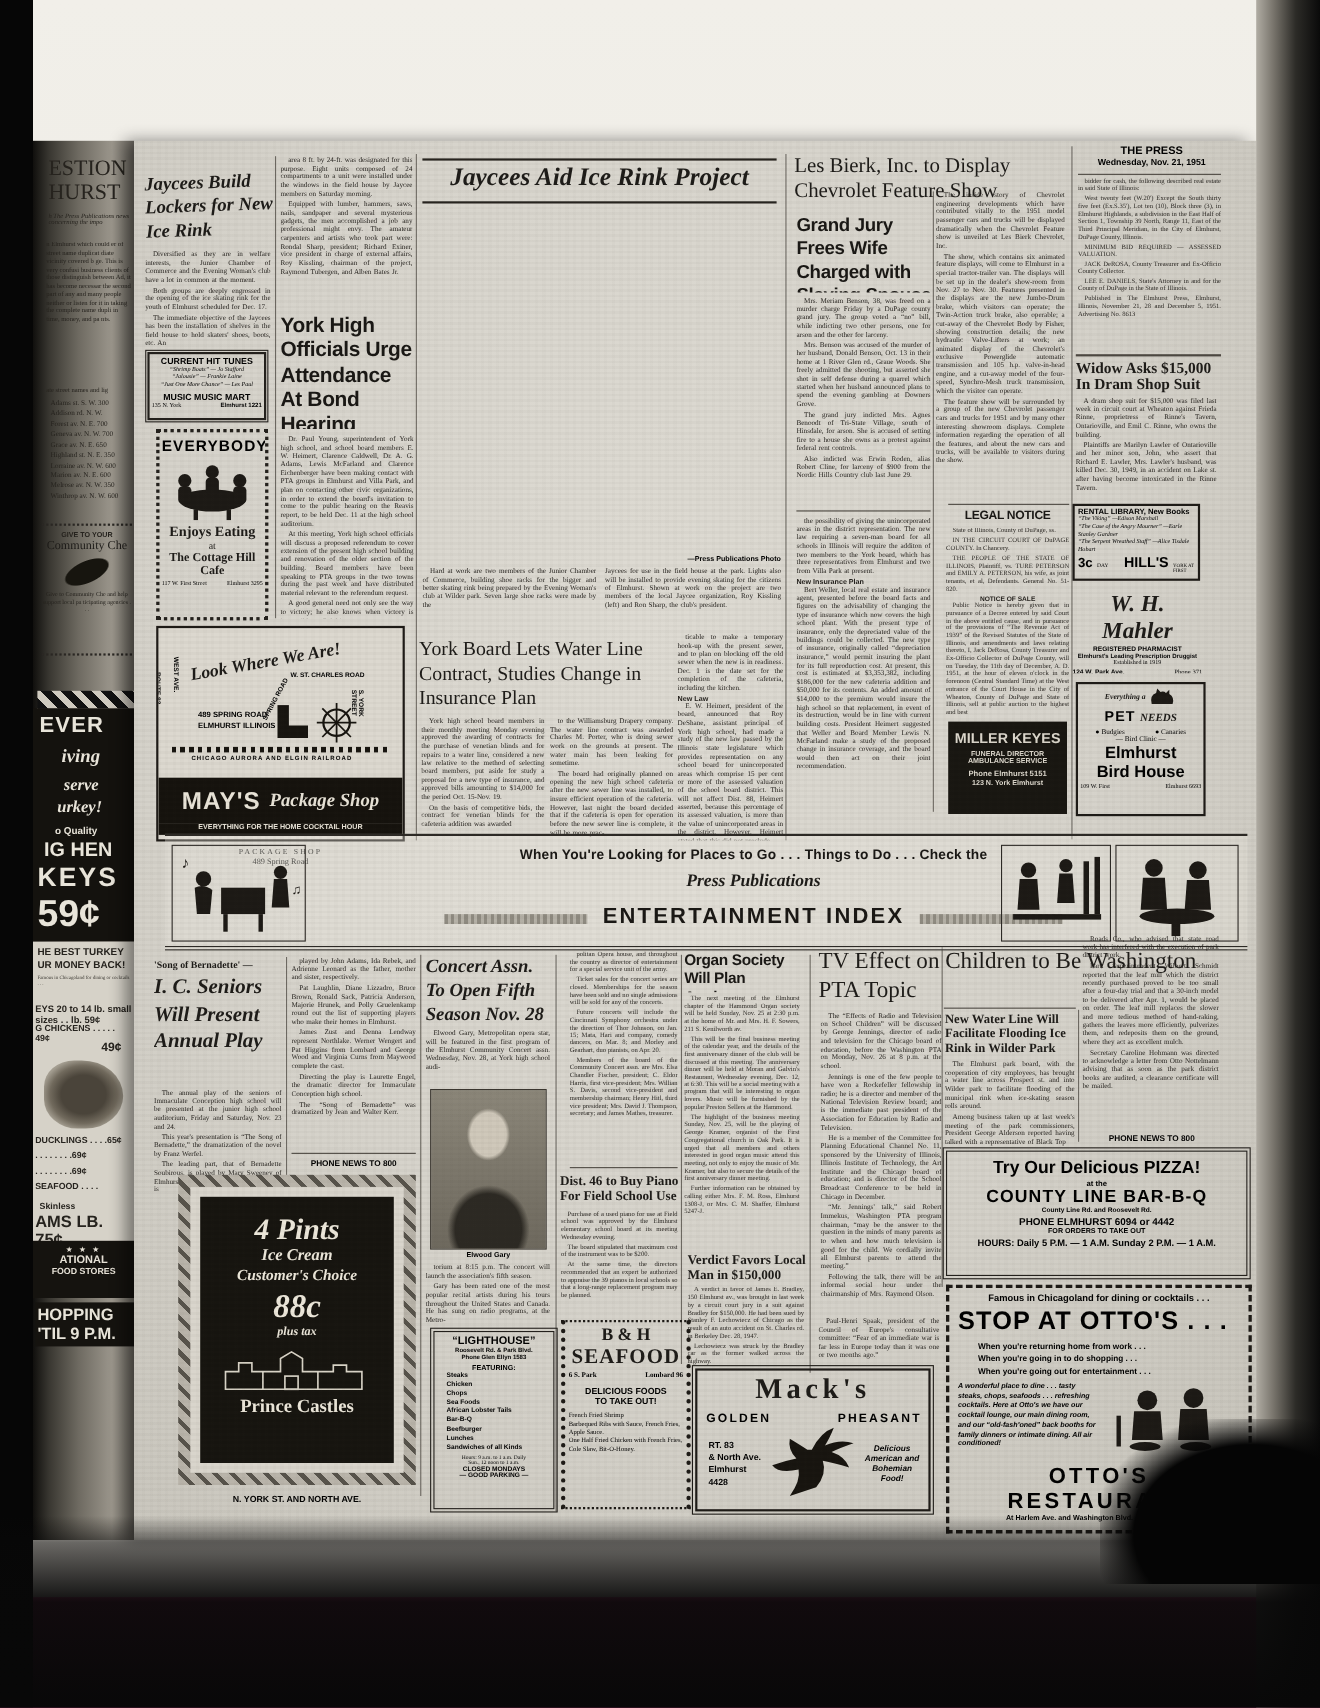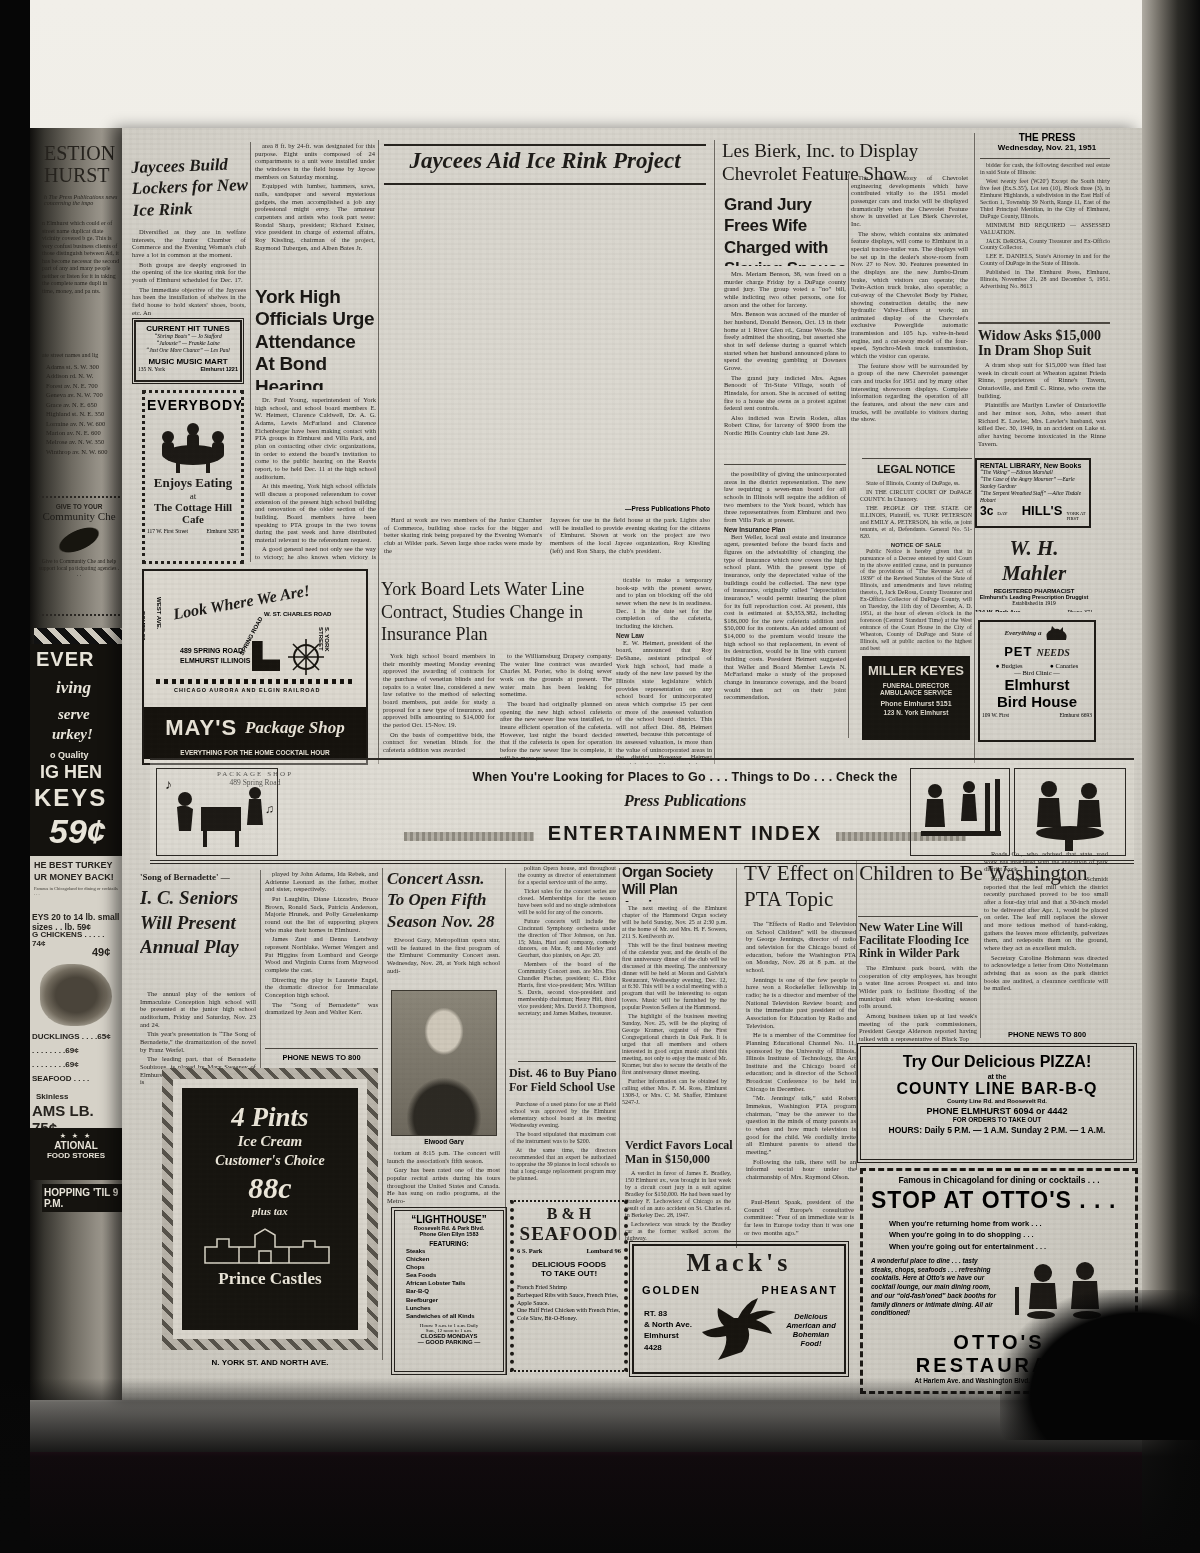--- a/index.html
+++ b/index.html
@@ -70,58 +70,58 @@
         <p>Addison rd. N. W.</p>
         <p>Forest av. N. E. 700</p>
         <p>Geneva av. N. W. 700</p>
         <p>Grace av. N. E. 650</p>
         <p>Highland st. N. E. 350</p>
         <p>Lorraine av. N. W. 600</p>
         <p>Marion av. N. E. 600</p>
         <p>Melrose av. N. W. 350</p>
         <p>Winthrop av. N. W. 600</p>
       </div>
-    <div class="stx" style="left:8px;top:368px;width:82px;height:120px;border-top:2px dotted #2a2723;border-bottom:2px dotted #2a2723;text-align:center;padding-top:5px">
+    <div class="stx" style="left:8px;top:348px;width:82px;height:120px;border-top:2px dotted #2a2723;border-bottom:2px dotted #2a2723;text-align:center;padding-top:5px">
       <div class="sansb" style="font-size:6.5px">GIVE TO YOUR</div>
       <div class="hl-ro" style="font-size:11px">Community Che</div>
       <div style="width:52px;height:24px;margin:6px auto;background:radial-gradient(ellipse at 50% 50%,#17150f 0 55%,transparent 60%);transform:rotate(-24deg)"></div>
       <div style="font-size:5.5px;line-height:1.2">Give to Community Che and help support local pa ticipating agencies . . .</div>
     </div>
     <div class="hazard" style="position:absolute;left:4px;top:500px;width:88px;height:16px"></div>
     <div style="position:absolute;left:0;top:516px;width:92px;height:212px;background:#14120e">
       <div class="stx-w" style="left:6px;top:4px;font-size:20px;letter-spacing:1px">EVER</div>
       <div class="stx-w" style="left:26px;top:34px;font-size:17px;font-family:'Liberation Serif',serif;font-style:italic">iving</div>
       <div class="stx-w" style="left:28px;top:62px;font-size:15px;font-family:'Liberation Serif',serif;font-style:italic">serve</div>
       <div class="stx-w" style="left:22px;top:82px;font-size:15px;font-family:'Liberation Serif',serif;font-style:italic">urkey!</div>
       <div class="stx-w" style="left:20px;top:106px;font-size:9px">o Quality</div>
       <div class="stx-w" style="left:10px;top:118px;font-size:18px">IG HEN</div>
       <div class="stx-w" style="left:4px;top:140px;font-size:24px;letter-spacing:2px">KEYS</div>
-      <div class="stx-w" style="left:19px;top:168px;font-size:34px;font-style:italic">59¢</div>
+      <div class="stx-w" style="left:4px;top:168px;font-size:34px;">59¢</div>
     </div>
     <div style="position:absolute;left:0;top:728px;width:92px;height:324px;background:#d6d2c8">
       <div class="stx sansb" style="left:4px;top:4px;width:86px;font-size:9px">HE BEST TURKEY</div>
       <div class="stx sansb" style="left:4px;top:16px;width:86px;font-size:9px">UR MONEY BACK!</div>
       <div class="stx" style="left:4px;top:30px;width:84px;height:22px;font-size:4.5px;line-height:1.2;color:#3c3933">Famous in Chicagoland for dining or cocktails . . .</div>
       <div class="stx sansb" style="left:2px;top:56px;width:88px;font-size:8.5px">EYS  20 to 14 lb. small sizes . . lb. 59¢</div>
-      <div class="stx sansb" style="left:2px;top:74px;width:88px;font-size:8px">G CHICKENS . . . . . 74¢</div>
+      <div class="stx sansb" style="left:2px;top:74px;width:88px;font-size:8px">G CHICKENS . . . . . 49¢</div>
       <div class="stx sansb" style="left:62px;top:90px;font-size:11px">49¢</div>
       <div style="position:absolute;left:10px;top:108px;width:72px;height:62px;background:radial-gradient(ellipse at 50% 50%,#4a443a 0 40%,#716a5d 60%,#a39d90 75%);border-radius:40% 55% 50% 45%"></div>
       <div class="stx sansb" style="left:2px;top:176px;width:88px;font-size:8px">DUCKLINGS . . . .65¢</div>
       <div class="stx sansb" style="left:2px;top:190px;width:88px;font-size:8px">. . . . . . . .69¢</div>
       <div class="stx sansb" style="left:2px;top:204px;width:88px;font-size:8px">. . . . . . . .69¢</div>
       <div class="stx sansb" style="left:2px;top:218px;width:88px;font-size:8px">SEAFOOD . . . .</div>
       <div class="stx sansb" style="left:6px;top:236px;font-size:8px">Skinless</div>
       <div class="stx sansb" style="left:2px;top:246px;width:88px;font-size:15px">AMS  LB. 75¢</div>
       <div style="position:absolute;left:0;top:272px;width:92px;height:52px;background:#15130f;color:#e6e1d6;text-align:center;padding-top:4px">
         <div style="font-size:7px;letter-spacing:2px">★ ★ ★</div>
         <div class="sansb" style="font-size:10px">ATIONAL</div>
         <div class="sansb" style="font-size:8px">FOOD STORES</div>
       </div>
     </div>
-    <div class="stx-w" style="left:12px;top:1056px;width:90px;font-size:10px;background:#15130f;padding:3px 2px">HOPPING 'TIL 9 P.M.</div>
+    <div class="stx-w" style="left:2px;top:1056px;width:90px;font-size:15px;background:#15130f;padding:3px 2px">HOPPING 'TIL 9 P.M.</div>
   </div>
 
   <div class="page">
 
     <div class="vrule" style="left:128px;top:14px;height:420px"></div>
     <div class="vrule" style="left:256px;top:12px;height:624px"></div>
     <div class="vrule" style="left:592px;top:12px;height:624px"></div>
     <div class="vrule" style="left:726px;top:46px;height:564px"></div>
     <div class="vrule" style="left:852px;top:5px;height:630px"></div>
     <div class="vrule" style="left:138px;top:742px;height:300px"></div>

